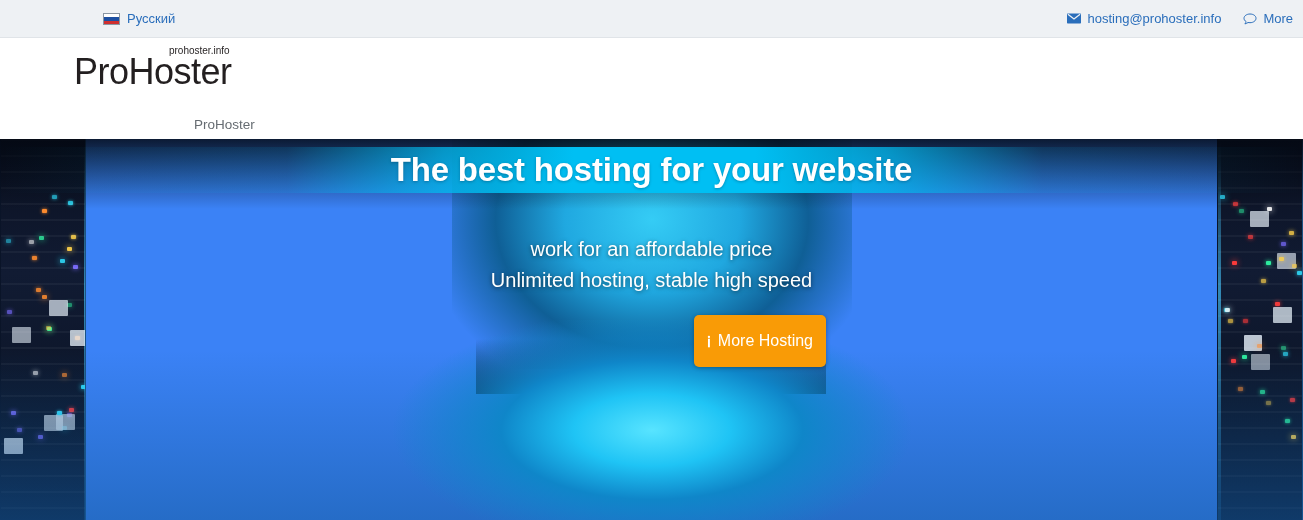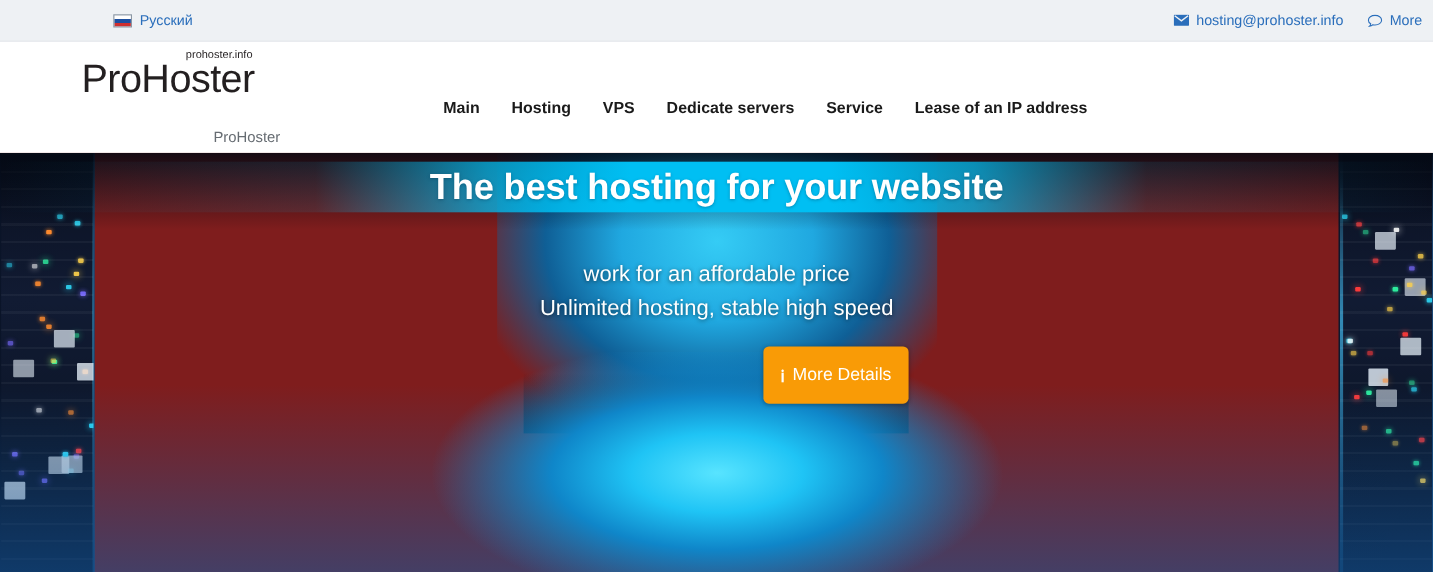--- a/index.html
+++ b/index.html
@@ -104,21 +104,21 @@
     color: #666c72;
     cursor: pointer;
   }
 
   
   .hero {
     position: relative;
     width: 1303px;
     height: 381px;
     overflow: hidden;
-    background: #7f1d1d;
+    background: #3b82f6;
   }
   .hero-bg { position: absolute; inset: 0; }
 
   
   .glow-back {
     position: absolute;
     left: 50%; top: 0;
     width: 400px; height: 230px;
     transform: translateX(-50%);
     background: radial-gradient(ellipse 230px 190px at 50% 35%,
@@ -270,28 +270,20 @@
 
 <div class="header">
 
   <div class="logo">
     <div class="logo-text">
       <div class="logo-sub">prohoster.info</div>
       <div class="logo-main">ProHoster</div>
     </div>
   </div>
 
-  <nav class="nav">
-    <a>Main</a>
-    <a>Hosting</a>
-    <a>VPS</a>
-    <a>Dedicate servers</a>
-    <a>Service</a>
-    <a>Lease of an IP address</a>
-  </nav>
 </div>
 
 <div class="crumbbar">
   <span class="crumb">ProHoster</span>
 </div>
 
 <div class="hero">
 
   <div class="hero-bg">
     <div class="glow-back"></div>
@@ -380,16 +372,16 @@
   <div class="headline-strip"></div>
 
   <div class="hero-content">
     <h1 class="hero-title">The best hosting for your website</h1>
     <div class="hero-sub">
       <span>work for an affordable price</span>
       <span>Unlimited hosting, stable high speed</span>
     </div>
     <button class="cta">
       <span class="ico">ℹ</span>
-      <span>More Details</span>
+      <span>More Hosting</span>
     </button>
   </div>
 </div>
 
 </body></html>

